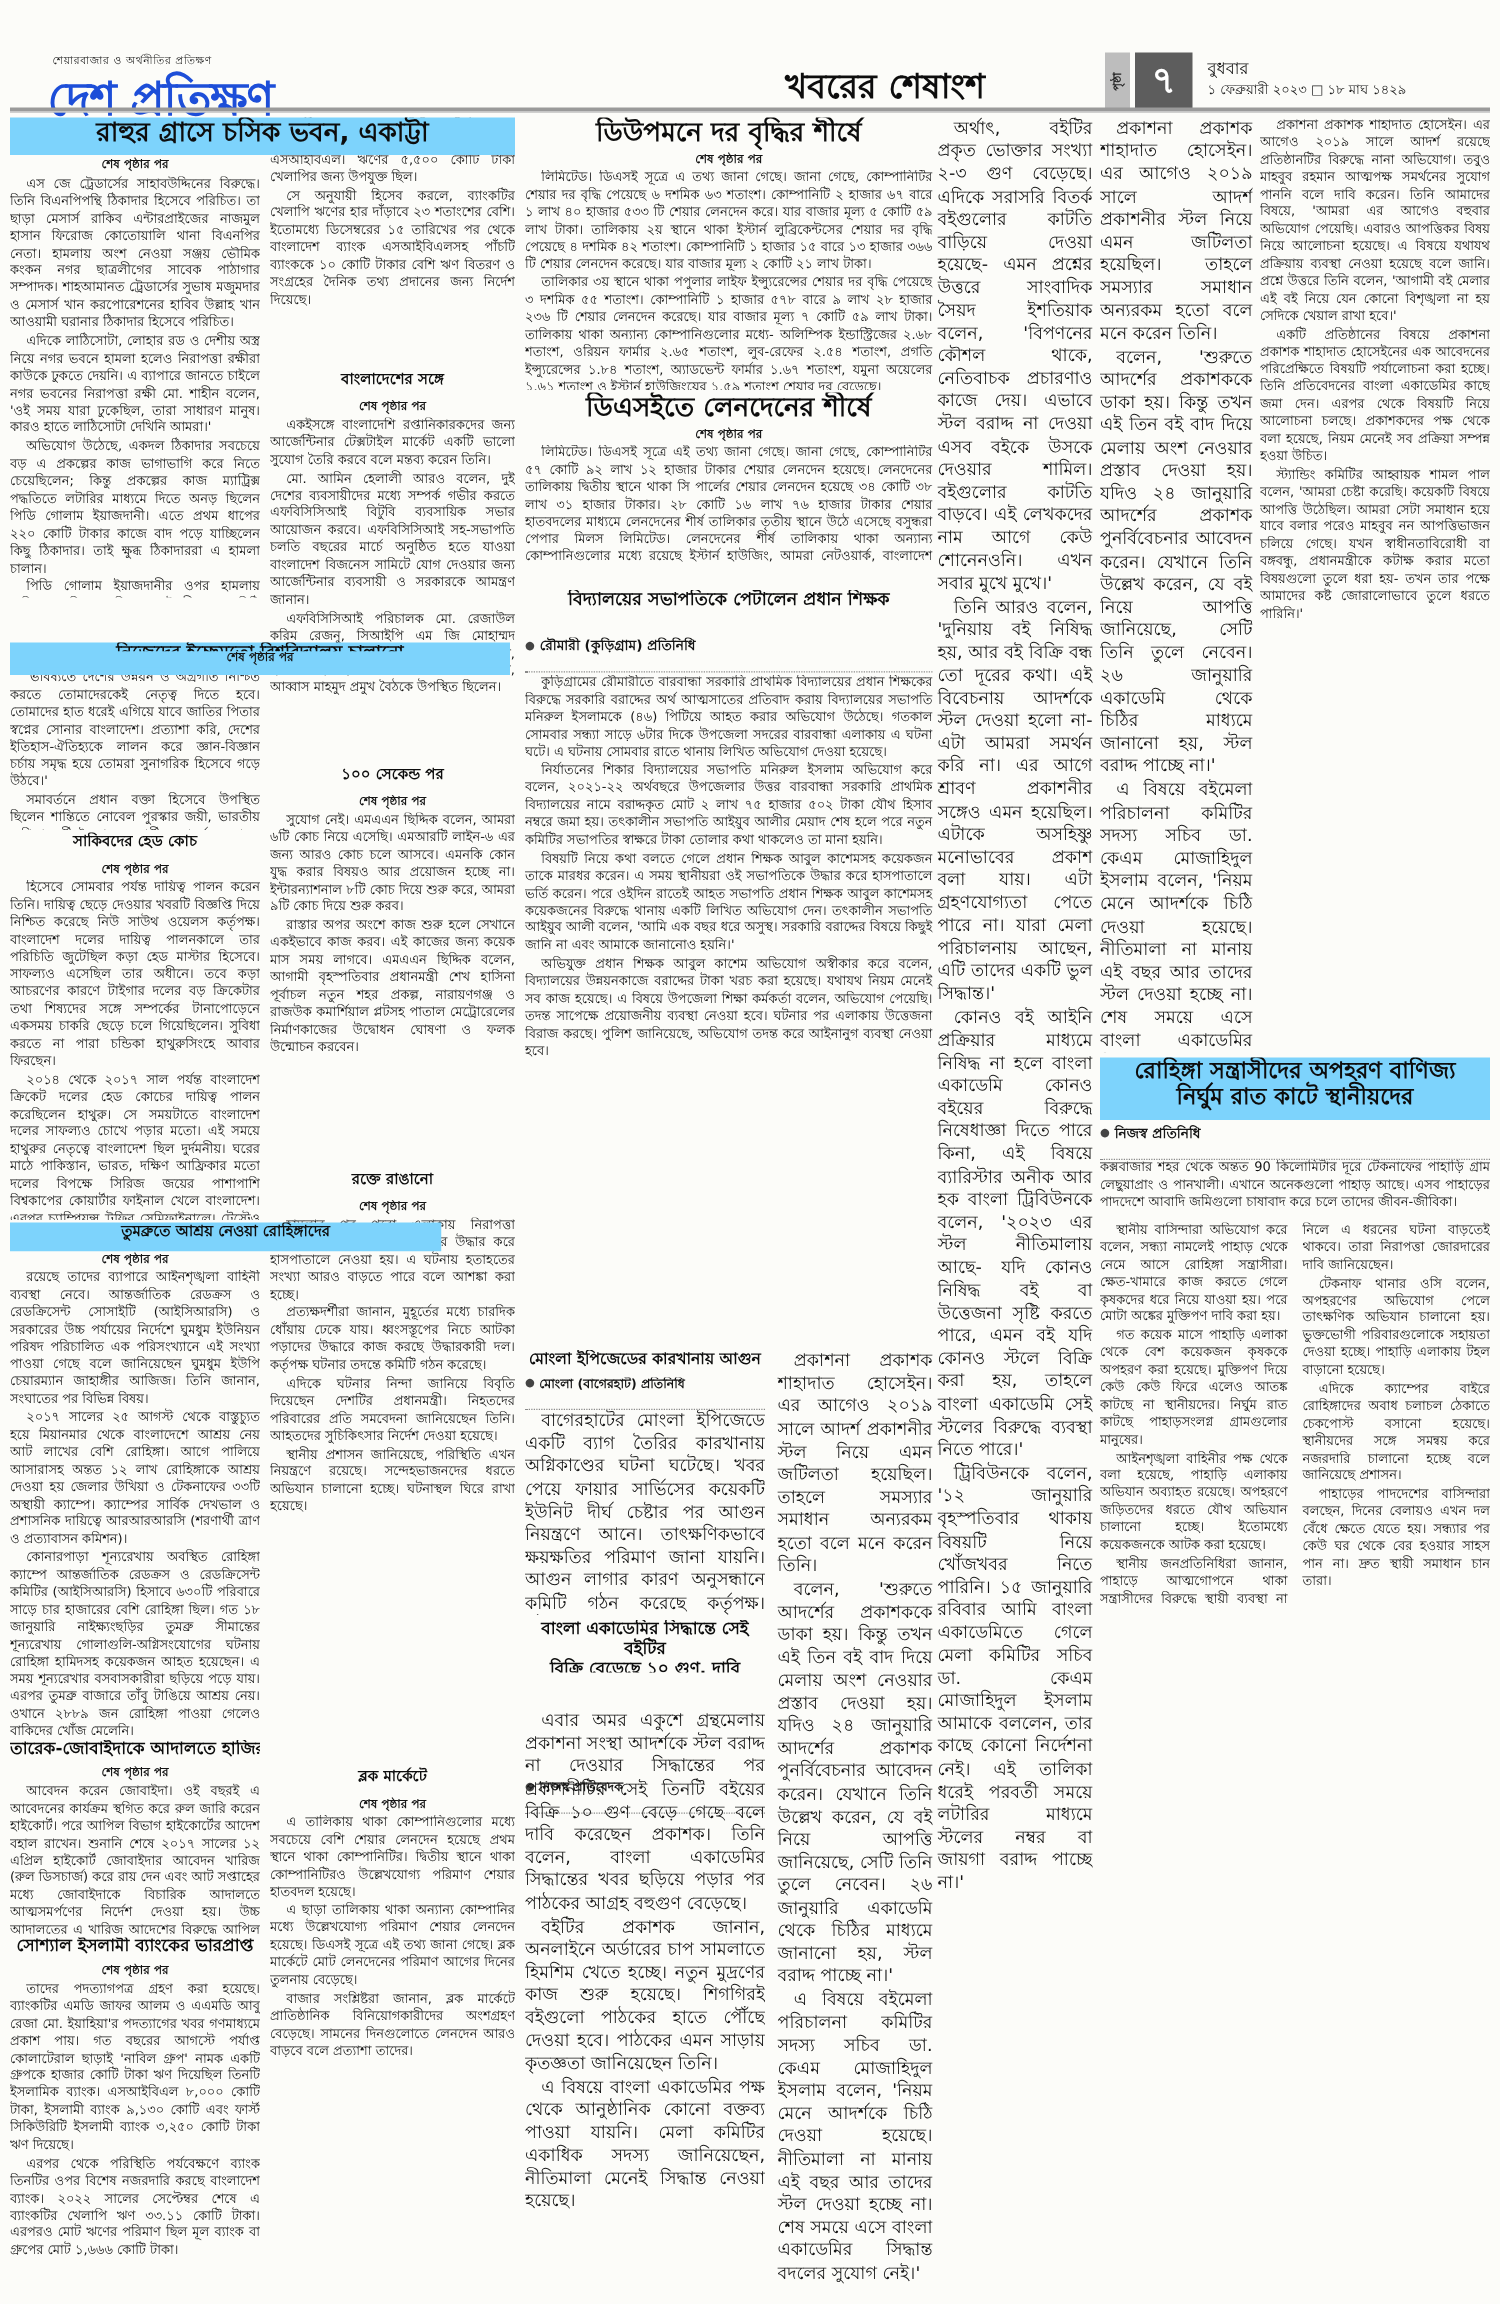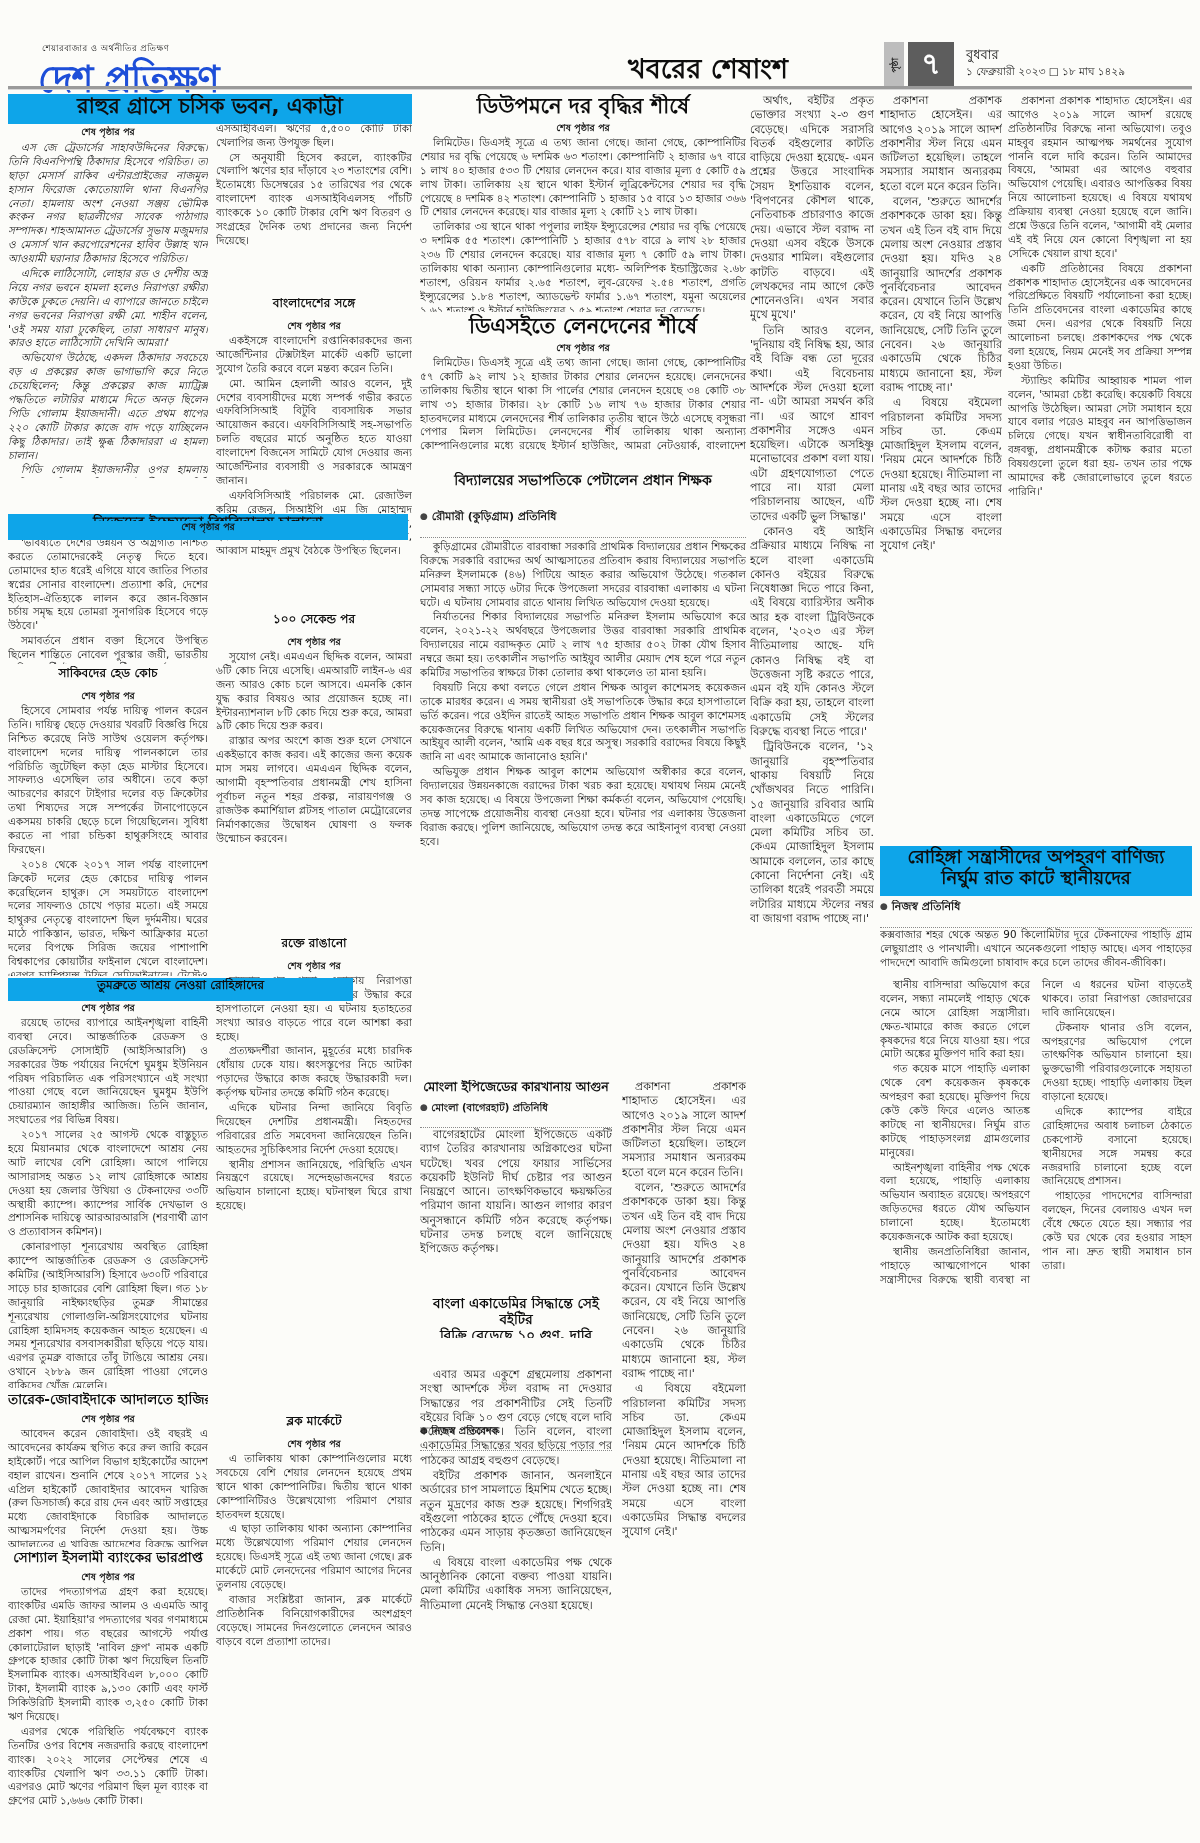--- a/index.html
+++ b/index.html
@@ -2,24 +2,24 @@
 <html><head>
 <meta charset="utf-8">
 <style>
   html,body{margin:0;padding:0;background:#e8e8e4;}
   #page{position:relative;width:1200px;height:1843px;background:#fcfcf9;margin:0 auto;
         font-family:"DejaVu Sans","Liberation Sans",sans-serif;color:#141414;overflow:hidden;}
   .blk{position:absolute;overflow:hidden;}
   .headline{font-weight:800;text-align:center;line-height:1.18;color:#0d0d0d;letter-spacing:0;}
   .h21{font-size:21px;} .h19{font-size:14px;margin-top:20px;} .h18{font-size:18px;} .h16{font-size:12px;}
   .h14{font-size:13.5px;white-space:nowrap;} .h13{font-size:12.5px;white-space:nowrap;}
-  .wbg{background:#0ea5e9;z-index:3;}
+  .wbg{background:#7dd3fc;z-index:3;}
   .cont{font-weight:700;font-size:9.5px;text-align:center;line-height:1.2;}
   .body{font-size:10.4px;line-height:1.335;text-align:justify;}
-  .body.small{font-size:11px;line-height:1.3;}
+  .body.small{font-size:14px;line-height:1.3;}
   .para{margin:0 0 1px 0;text-indent:13px;}
   .byline{font-weight:700;font-size:11px;border-bottom:1px dotted #8a8a8a;padding-bottom:5px;line-height:1.2;}
   .byline .bullet{color:#444;font-size:9px;vertical-align:1px;}
   .twocol{column-count:2;column-gap:12px;}
   
   .tagline{position:absolute;left:42px;top:42px;font-size:8.5px;color:#222;letter-spacing:.5px;}
   .logo{position:absolute;left:38px;top:50px;font-size:37px;font-weight:700;color:#1d4ed8;letter-spacing:-1px;}
   .section-title{position:absolute;left:628px;top:48px;font-size:27px;font-weight:800;color:#0d0d0d;}
   .pgbox{position:absolute;left:884px;top:42px;width:20px;height:46px;background:#bdbdbd;color:#222;
          display:flex;align-items:center;justify-content:center;}
@@ -43,21 +43,21 @@
     </div>
   <div class="numbox">
       <span>৭</span>
     </div>
   <div class="day">বুধবার</div>
   <div class="date">১ ফেব্রুয়ারী ২০২৩ □ ১৮ মাঘ ১৪২৯</div>
   <div class="hrule"></div>
 
   <div class="blk headline h21 wbg" style="left:8px;top:94px;width:404px;height:30px;">রাহুর গ্রাসে চসিক ভবন, একাট্টা</div>
   <div class="blk cont" style="left:8px;top:126px;width:200px;height:13px;">শেষ পৃষ্ঠার পর</div>
-  <div class="blk body" style="left:8px;top:141px;width:200px;height:337px;font-style:italic;">
+  <div class="blk body" style="left:8px;top:141px;width:200px;height:337px;">
       <p class="para">এস জে ট্রেডার্সের সাহাবউদ্দিনের বিরুদ্ধে। তিনি বিএনপিপন্থি ঠিকাদার হিসেবে পরিচিত। তা ছাড়া মেসার্স রাকিব এন্টারপ্রাইজের নাজমুল হাসান ফিরোজ কোতোয়ালি থানা বিএনপির নেতা। হামলায় অংশ নেওয়া সঞ্জয় ভৌমিক কংকন নগর ছাত্রলীগের সাবেক পাঠাগার সম্পাদক। শাহআমানত ট্রেডার্সের সুভাষ মজুমদার ও মেসার্স খান করপোরেশনের হাবিব উল্লাহ খান আওয়ামী ঘরানার ঠিকাদার হিসেবে পরিচিত।</p>
       <p class="para">এদিকে লাঠিসোটা, লোহার রড ও দেশীয় অস্ত্র নিয়ে নগর ভবনে হামলা হলেও নিরাপত্তা রক্ষীরা কাউকে ঢুকতে দেয়নি। এ ব্যাপারে জানতে চাইলে নগর ভবনের নিরাপত্তা রক্ষী মো. শাহীন বলেন, 'ওই সময় যারা ঢুকেছিল, তারা সাধারণ মানুষ। কারও হাতে লাঠিসোটা দেখিনি আমরা।'</p>
       <p class="para">অভিযোগ উঠেছে, একদল ঠিকাদার সবচেয়ে বড় এ প্রকল্পের কাজ ভাগাভাগি করে নিতে চেয়েছিলেন; কিন্তু প্রকল্পের কাজ ম্যাট্রিক্স পদ্ধতিতে লটারির মাধ্যমে দিতে অনড় ছিলেন পিডি গোলাম ইয়াজদানী। এতে প্রথম ধাপের ২২০ কোটি টাকার কাজে বাদ পড়ে যাচ্ছিলেন কিছু ঠিকাদার। তাই ক্ষুব্ধ ঠিকাদাররা এ হামলা চালান।</p>
       <p class="para">পিডি গোলাম ইয়াজদানীর ওপর হামলায় জড়িতদের বিচার দাবিতে স্বরাষ্ট্রমন্ত্রীর কাছে চিঠি দিয়েছে ইঞ্জিনিয়ার্স ইনস্টিটিউট অব বাংলাদেশ। গোলাম ইয়াজদানীর ওপর হামলার তীব্র নিন্দা জানিয়েছে জাতীয় পেশাজীবী প্রতিষ্ঠান ইঞ্জিনিয়ার্স ইনস্টিটিউশন, বাংলাদেশ (আইইবি)।</p>
     </div>
 
   <div class="blk headline h19 wbg" style="left:8px;top:494px;width:400px;height:26px;">নিজেদের ইচ্ছেমতো বিশ্ববিদ্যালয় চালানো</div>
   <div class="blk cont wbg" style="left:8px;top:521px;width:400px;height:13px;">শেষ পৃষ্ঠার পর</div>
   <div class="blk body" style="left:8px;top:536px;width:200px;height:128px;">
       <p class="para">'ভবিষ্যতে দেশের উন্নয়ন ও অগ্রগতি নিশ্চিত করতে তোমাদেরকেই নেতৃত্ব দিতে হবে। তোমাদের হাত ধরেই এগিয়ে যাবে জাতির পিতার স্বপ্নের সোনার বাংলাদেশ। প্রত্যাশা করি, দেশের ইতিহাস-ঐতিহ্যকে লালন করে জ্ঞান-বিজ্ঞান চর্চায় সমৃদ্ধ হয়ে তোমরা সুনাগরিক হিসেবে গড়ে উঠবে।'</p>

